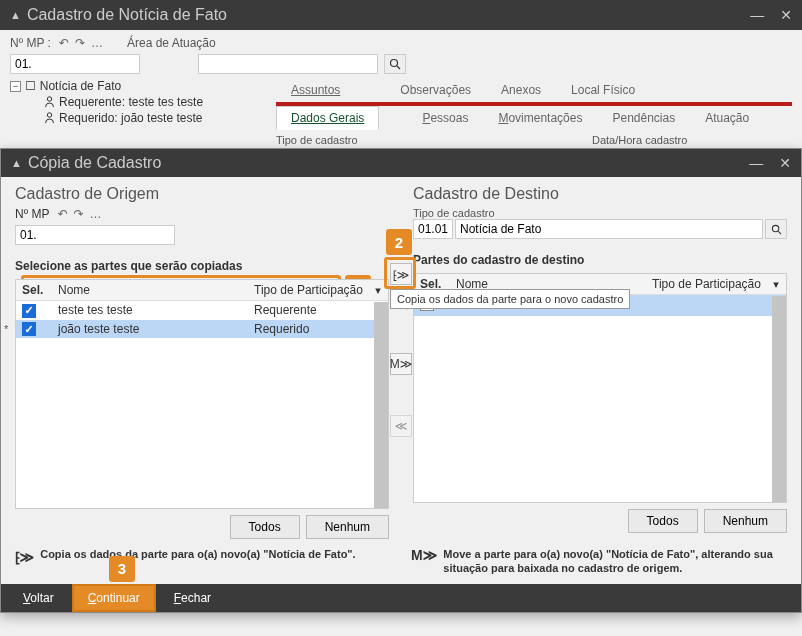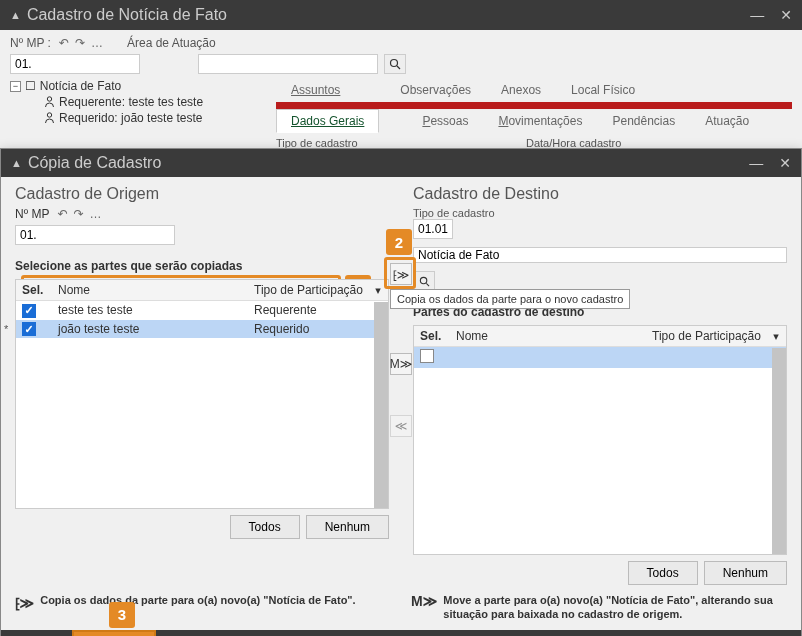--- a/index.html
+++ b/index.html
@@ -23,29 +23,29 @@
 
 .topcontent { display: flex; background: #f0f0f0; padding: 0 10px 4px; gap: 6px; }
 .tree { width: 260px; }
 .tree-row { display: flex; align-items: center; gap: 4px; padding: 1px 0; }
 .tree-expand { width: 11px; height: 11px; border: 1px solid #888; display: inline-flex; align-items: center; justify-content: center; font-size: 9px; line-height: 1; cursor: pointer; background: #fff; }
 .tree-child { margin-left: 34px; }
 .person-icon { display: inline-block; width: 11px; }
 .person-icon svg { display: block; }
 
 .rightpanel { flex: 1; }
-.tabs { display: flex; border-bottom: 7px solid #b91c1c; }
+.tabs { display: flex; border-bottom: 4px solid #b91c1c; }
 .tab { padding: 4px 14px; color: #666; border: 1px solid transparent; cursor: pointer; font-size: 12px; }
 .tab.act { color: #14532d; border-color: #ccc; border-bottom-color: #fff; background: #fff; text-decoration: underline; }
 .tab u { text-decoration: underline; }
 
 .fields { display: flex; gap: 10px; padding: 4px 0 0; }
 .fieldcol { display: flex; flex-direction: column; gap: 2px; }
 .fieldlbl { color: #555; font-size: 11px; }
-.typfield { display: flex; gap: 8px; flex-direction: column; }
+.typfield { display: flex; gap: 2px; }
 .typfield .code { width: 40px; }
 .typfield .name { width: 240px; }
 .datetime { display: flex; align-items: center; gap: 2px; }
 .datetime .dt { width: 150px; }
 .dropbtn { width: 16px; height: 20px; background: #e8e8e8; border: 1px solid #ccc; display: inline-flex; align-items: center; justify-content: center; font-size: 9px; cursor: pointer; }
 
 
 .modal { position: absolute; top: 148px; left: 0; width: 802px; background: #f0f0f0; border: 1px solid #888; box-shadow: 0 4px 12px rgba(0,0,0,0.3); }
 .modal .titlebar { height: 28px; }
 

